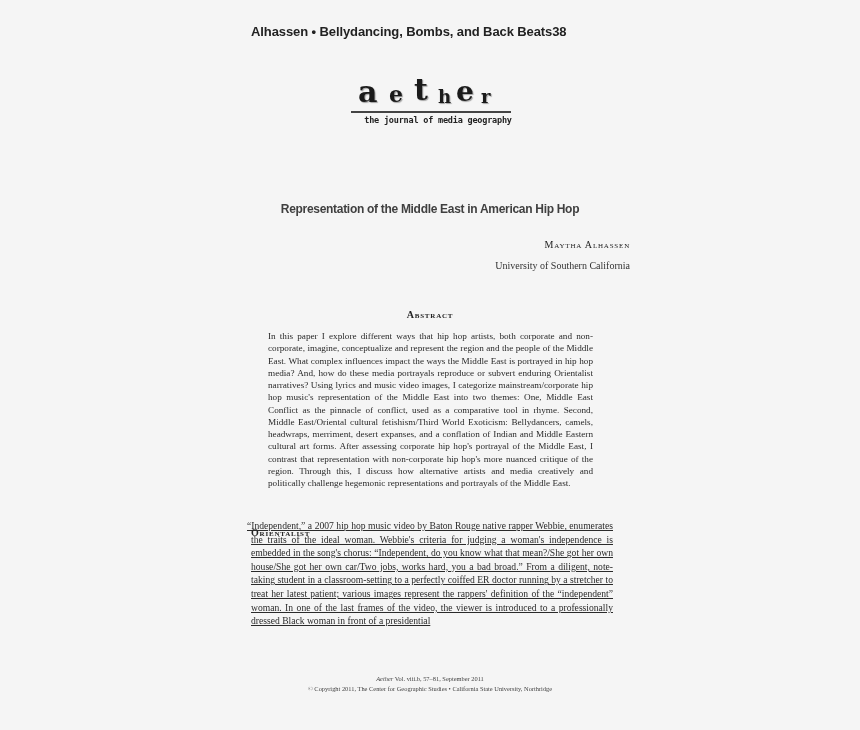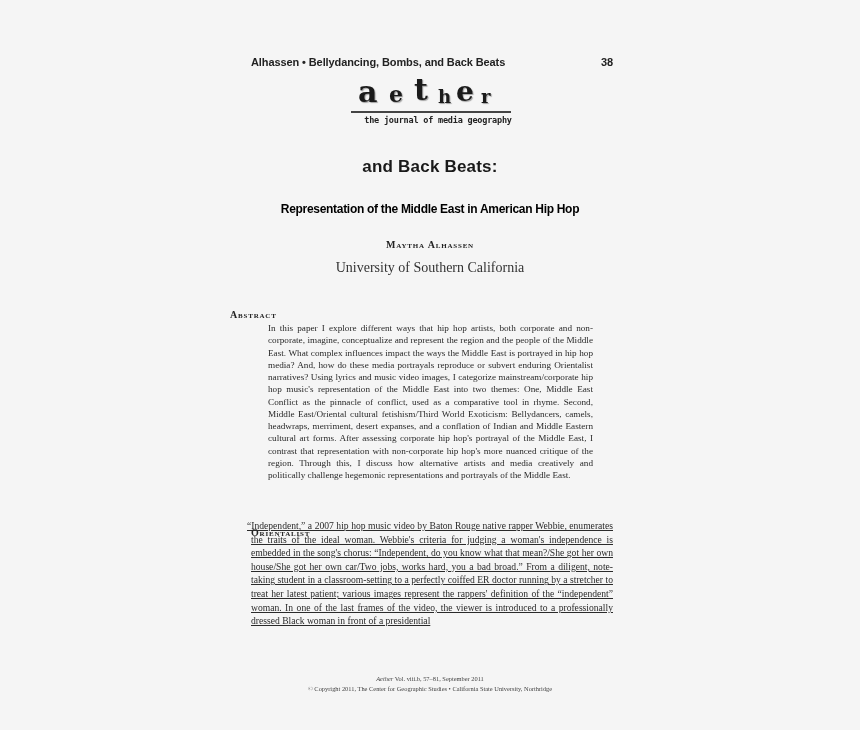--- a/index.html
+++ b/index.html
@@ -9,25 +9,25 @@
     }
     body {
       width: 860px;
       height: 730px;
       position: relative;
       overflow: hidden;
       color: #1a1a1a;
     }
     .abs { position: absolute; }
     .running-head {
-      left: 251px; top: 56px; width: 362px;
+      left: 251px; top: 24px; width: 362px;
       font-family: "Liberation Sans", sans-serif;
-      font-size: 11px; font-weight: bold;
+      font-size: 13px; font-weight: bold;
       letter-spacing: -0.1px;
-      display: flex; justify-content: space-between;
+      display: flex; 
       color: #222;
     }
     .logo {
       left: 340px; top: 72px; width: 180px; height: 60px;
       text-align: center;
     }
     .logo-word {
       position: absolute; left: 0; top: 0; width: 180px; height: 36px;
       font-family: "DejaVu Serif", serif; font-weight: bold;
       color: #1a1a1a;
@@ -49,41 +49,41 @@
     }
     .title {
       left: 230px; top: 157px; width: 400px; text-align: center;
       font-family: "Liberation Sans", sans-serif; font-weight: bold;
       font-size: 17px; line-height: 19px; color: #1a1a1a;
       letter-spacing: 0.2px;
     }
     .subtitle {
       left: 230px; top: 202px; width: 400px; text-align: center;
       font-family: "Liberation Sans", sans-serif; font-weight: bold;
-      font-size: 12px; color: #000000; letter-spacing: -0.3px;
+      font-size: 12px; color: #404040; letter-spacing: -0.3px;
     }
     .author {
-      left: 230px; top: 239px; width: 400px; text-align: center;
-      font-family: "Liberation Serif", serif; font-weight: bold;
+      left: 230px; top: 239px; width: 400px; text-align: right;
+      font-family: "Liberation Serif", serif; font-weight: normal;
       font-size: 10px; font-variant: small-caps; letter-spacing: 0.8px;
       color: #222;
     }
     .affil {
-      left: 230px; top: 260px; width: 400px; text-align: center;
+      left: 230px; top: 260px; width: 400px; text-align: right;
       font-family: "Liberation Serif", serif;
-      font-size: 14px; color: #333;
+      font-size: 10px; color: #333;
     }
     .abstract-head {
-      left: 230px; top: 309px; width: 400px; 
+      left: 230px; top: 309px; width: 400px; text-align: center;
       font-family: "Liberation Serif", serif; font-weight: bold;
       font-size: 10px; font-variant: small-caps; letter-spacing: 0.8px;
       color: #222;
     }
     .abstract-body {
-      left: 268px; top: 322px; width: 325px;
+      left: 268px; top: 330px; width: 325px;
       font-family: "Liberation Serif", serif;
       font-size: 9.2px; line-height: 12.25px; color: #2a2a2a;
       text-align: justify;
     }
     .intro-head {
       left: 251px; top: 527px; width: 200px;
       font-family: "Liberation Serif", serif; font-weight: bold;
       font-size: 10px; font-variant: small-caps; letter-spacing: 0.8px;
       color: #222;
     }
@@ -117,21 +117,20 @@
     <span style="left:74px; top:0px; font-size:30px;">t</span>
     <span style="left:98px; top:14px; font-size:18px;">h</span>
     <span style="left:116px; top:3px; font-size:28px;">e</span>
     <span style="left:141px; top:14px; font-size:18px;">r</span>
   </div>
   <div class="logo-rule"></div>
   <div class="logo-tag">the journal of media geography</div>
 </div>
 
 <div class="abs title">
-  <div>and Back Beats:</div>
 </div>
 
 <div class="abs subtitle">Representation of the Middle East in American Hip Hop</div>
 
 <div class="abs author">Maytha Alhassen</div>
 
 <div class="abs affil">University of Southern California</div>
 
 <div class="abs abstract-head">Abstract</div>
 

